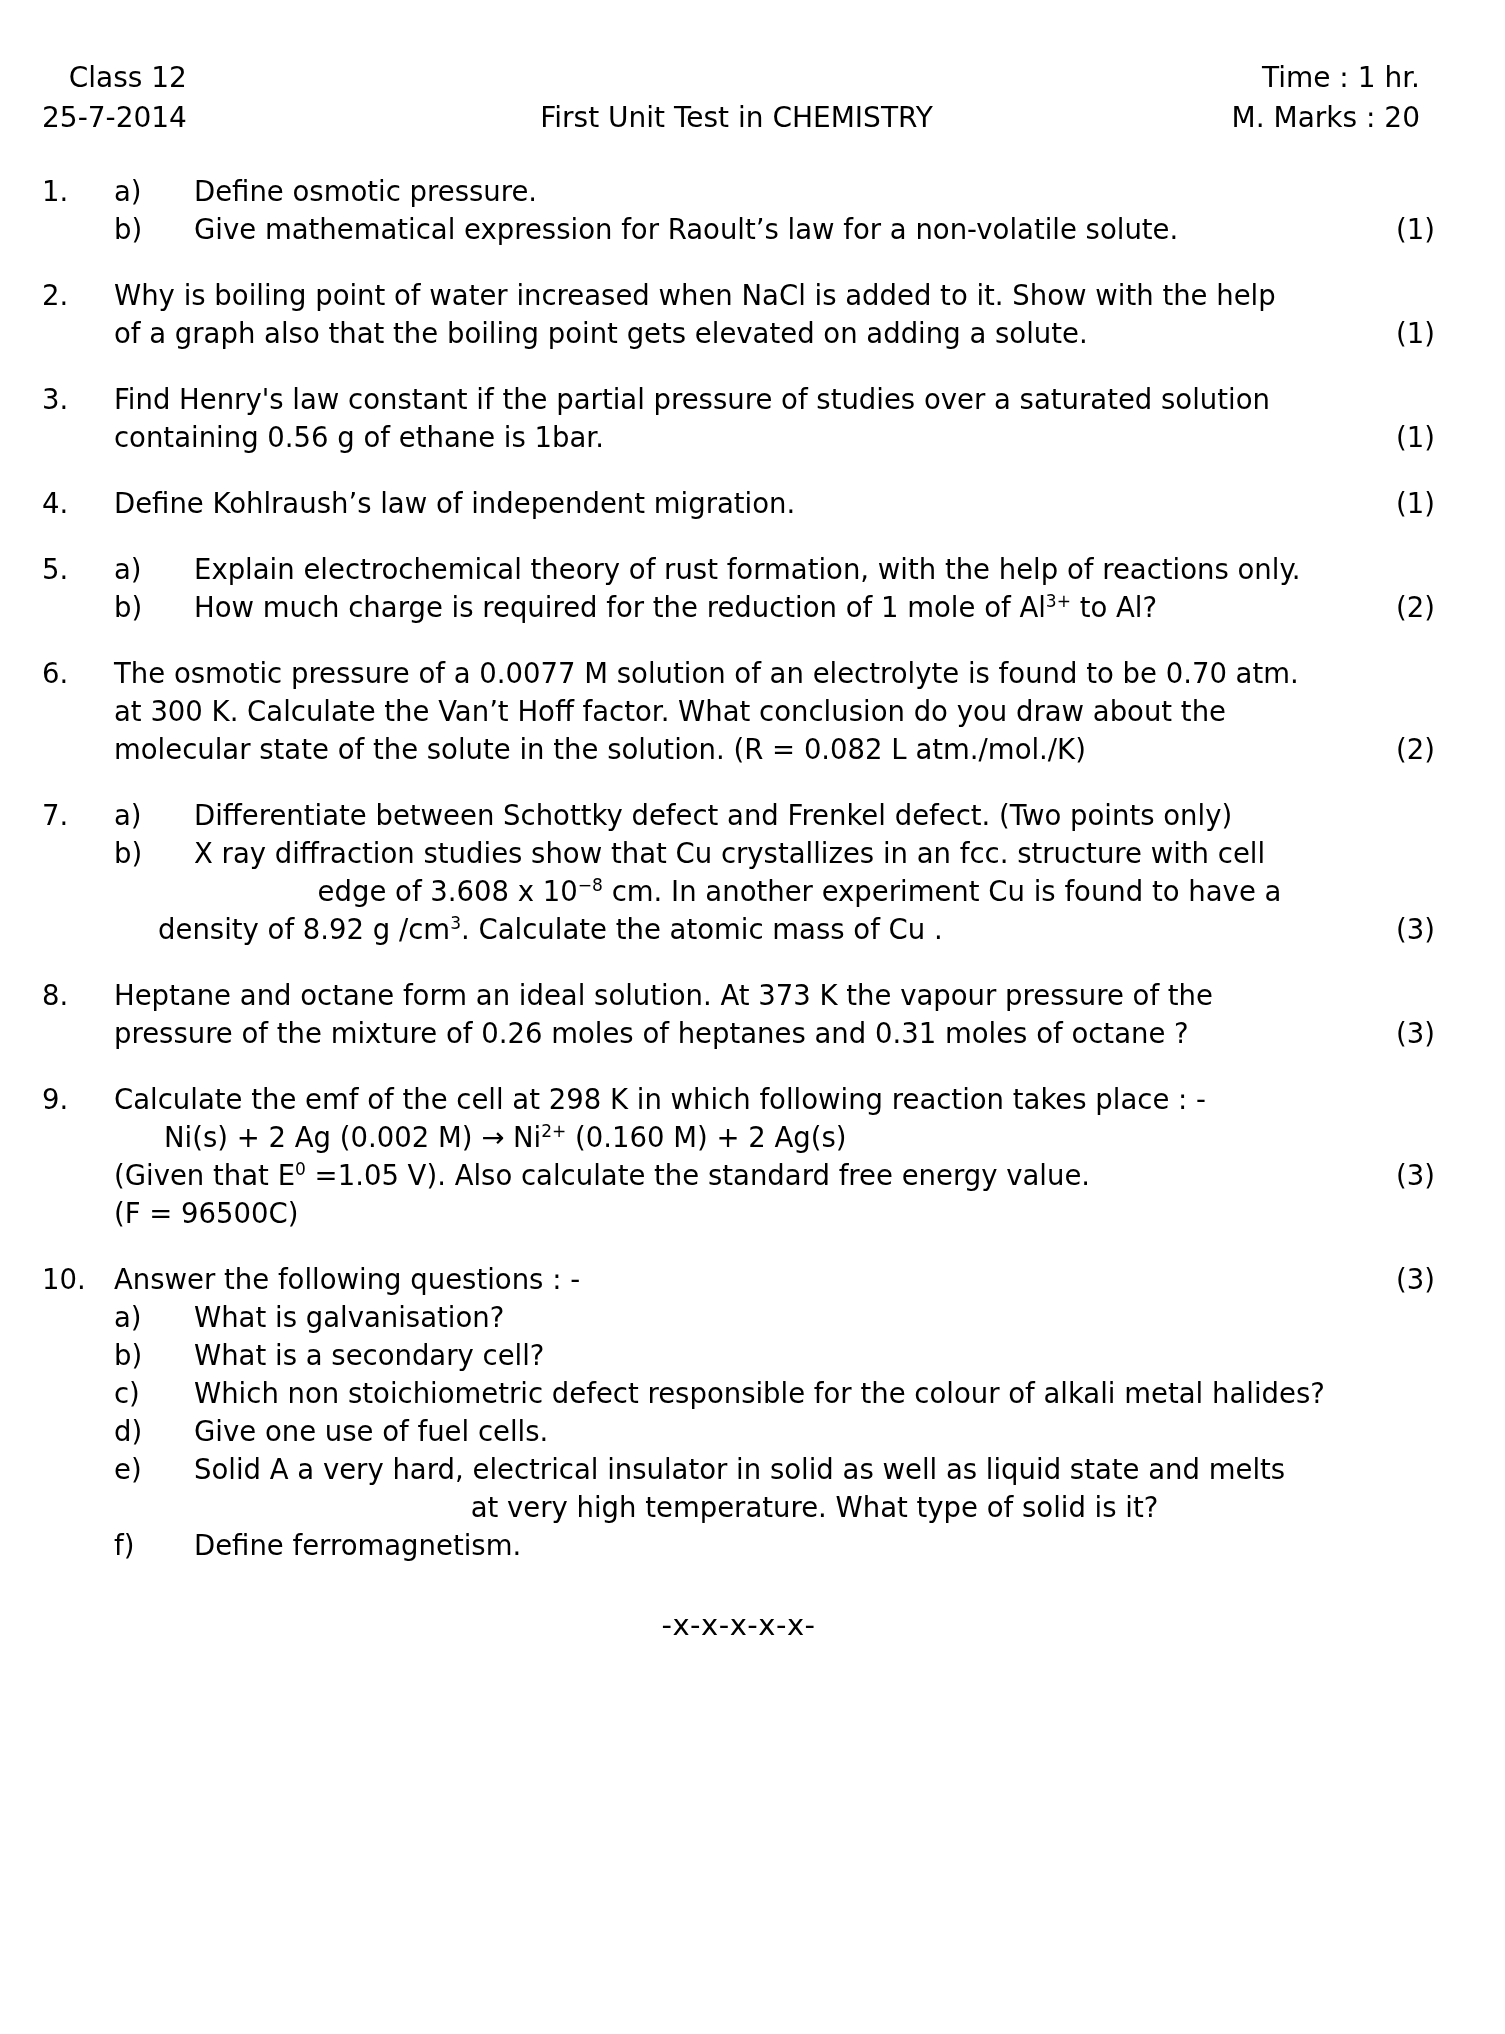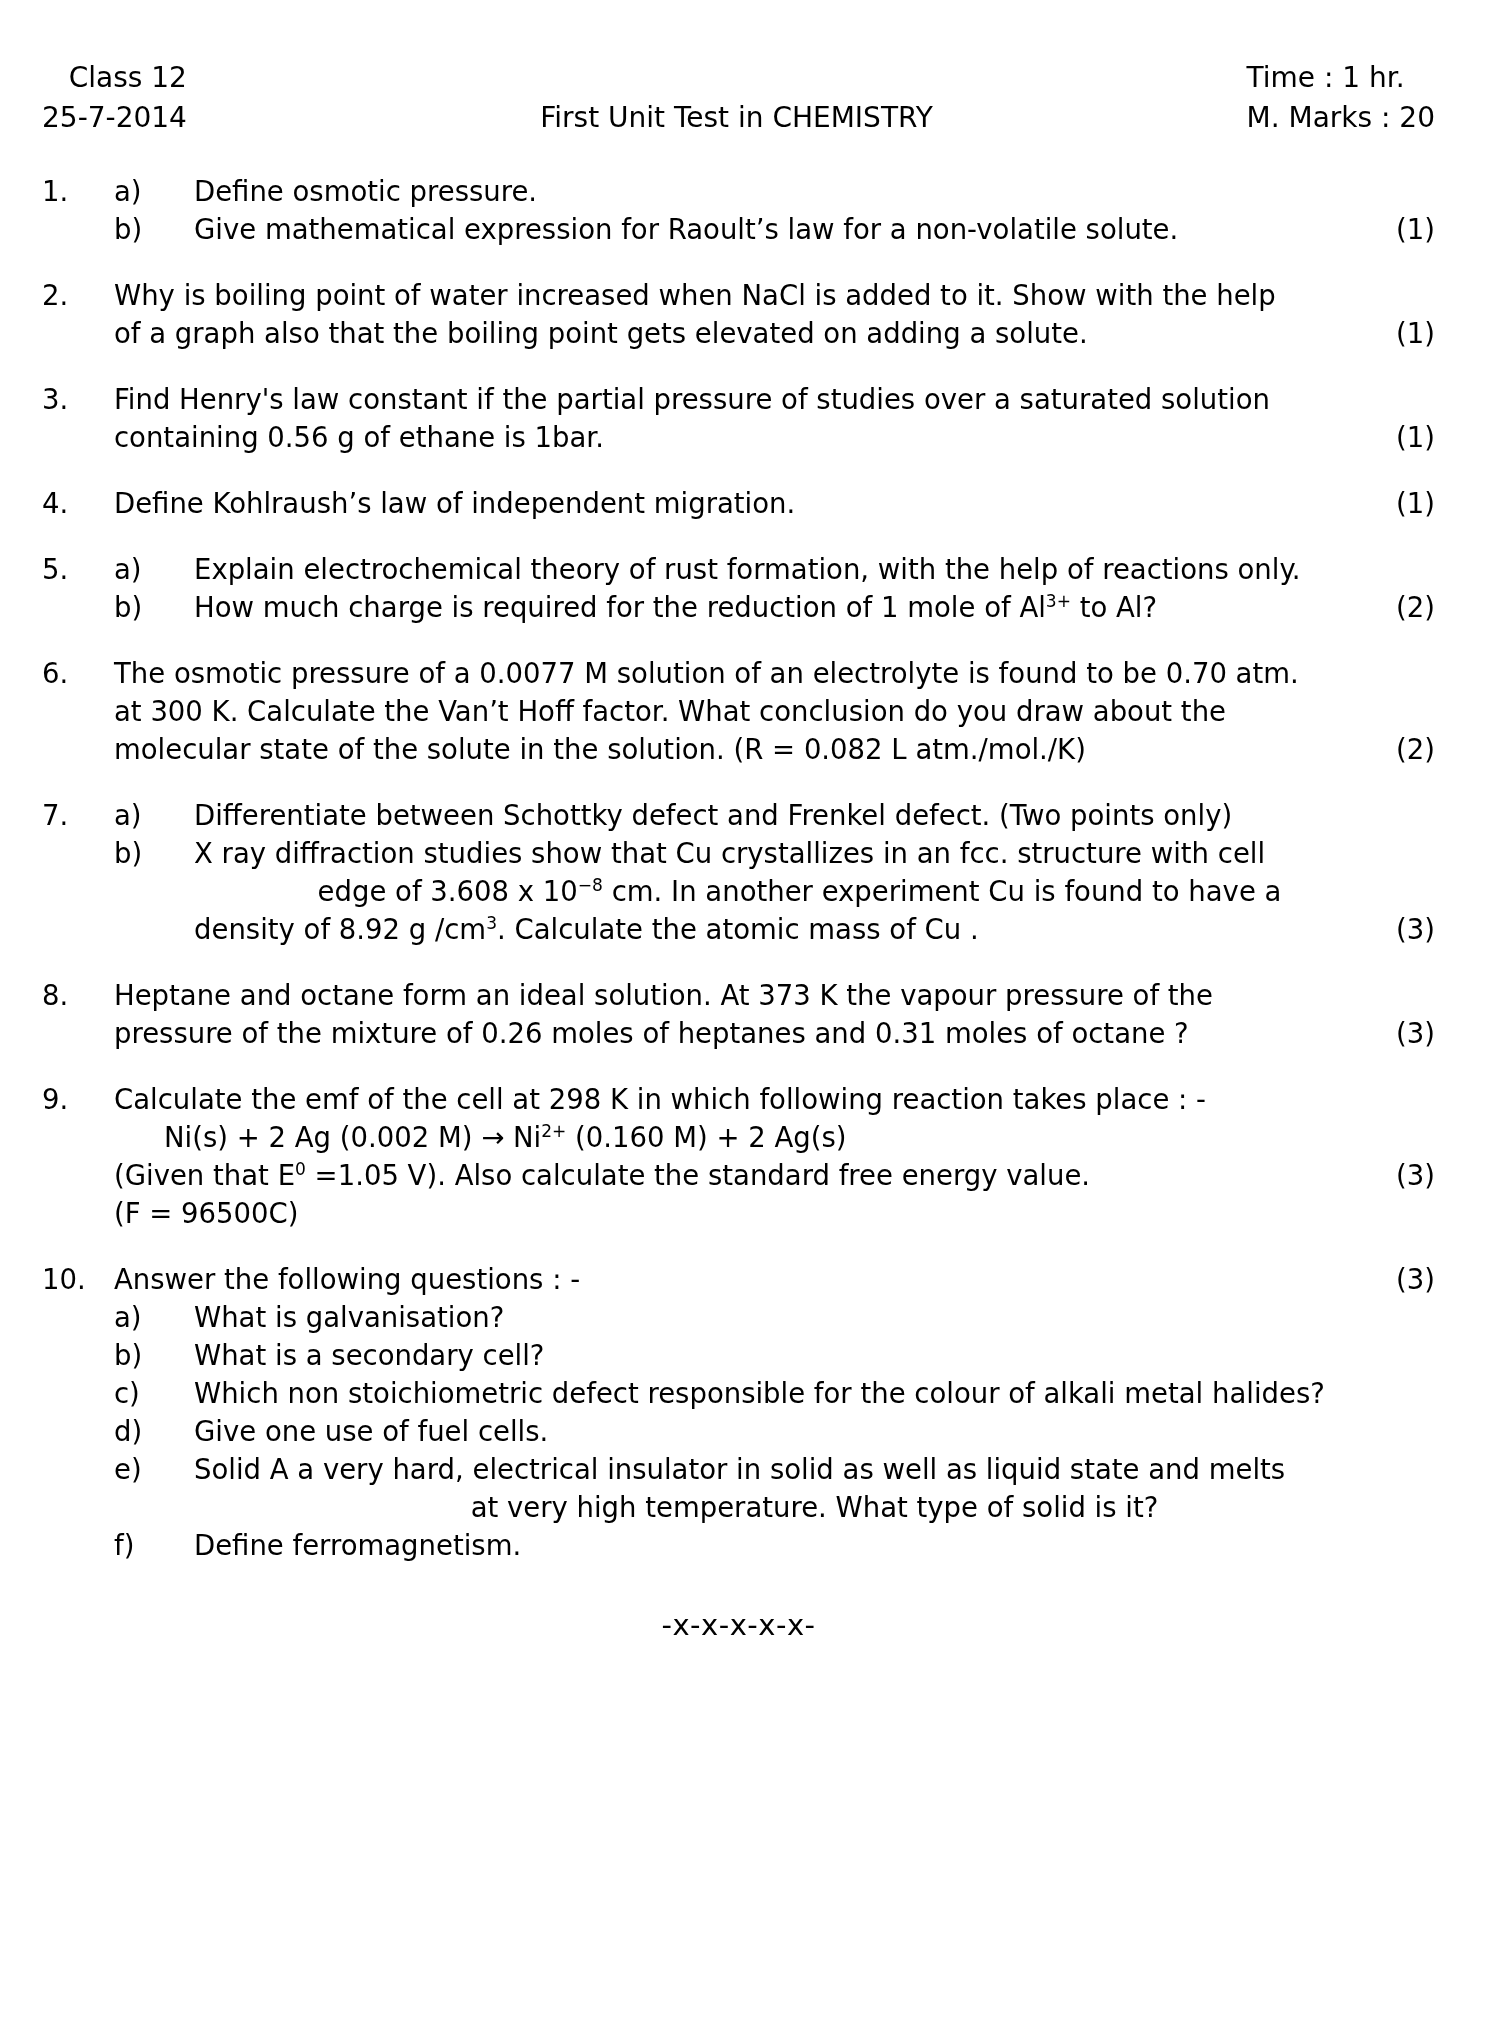--- a/index.html
+++ b/index.html
@@ -31,22 +31,23 @@
   }
   .hdr-left {
     position: absolute;
     left: 0;
     top: 0;
     text-align: right;
     white-space: nowrap;
   }
   .hdr-right {
     position: absolute;
-    right: 0;
+    right: 15px;
     top: 0;
+    text-align: right;
     white-space: nowrap;
     margin-left: 44px;
   }
   .hdr-center {
     position: absolute;
     left: 0;
     right: 4px;
     top: 40px;
     text-align: center;
     white-space: nowrap;
@@ -219,21 +220,21 @@
             <span class="row-text"><span>Differentiate between Schottky defect and Frenkel defect. (Two points only)</span></span>
           </div>
           <div class="row has-letter">
             <span class="row-letter">b)</span>
             <span class="row-text"><span>X ray diffraction studies show that Cu crystallizes in an fcc. structure with cell</span></span>
           </div>
           <div class="row">
             <span class="row-text" style="margin-left: 50px; text-align: center;"><span>edge of 3.608 x 10</span><sup>−8</sup><span> cm.  In another experiment Cu is found to have a</span></span>
           </div>
           <div class="row">
-            <span class="row-text" style="margin-left: 80px;"><span>density of 8.92 g /cm</span><sup>3</sup><span>.  Calculate the atomic mass of Cu .</span></span>
+            <span class="row-text" style="margin-left: 44px;"><span>density of 8.92 g /cm</span><sup>3</sup><span>.  Calculate the atomic mass of Cu .</span></span>
             <span class="marks">(3)</span>
           </div>
         </div>
       </div>
       <div class="q">
         <div class="q-num">8.</div>
         <div class="q-body">
           <div class="row">
             <span class="row-text"><span>Heptane and octane form an ideal solution. At 373 K the vapour pressure of the</span></span>
           </div>

